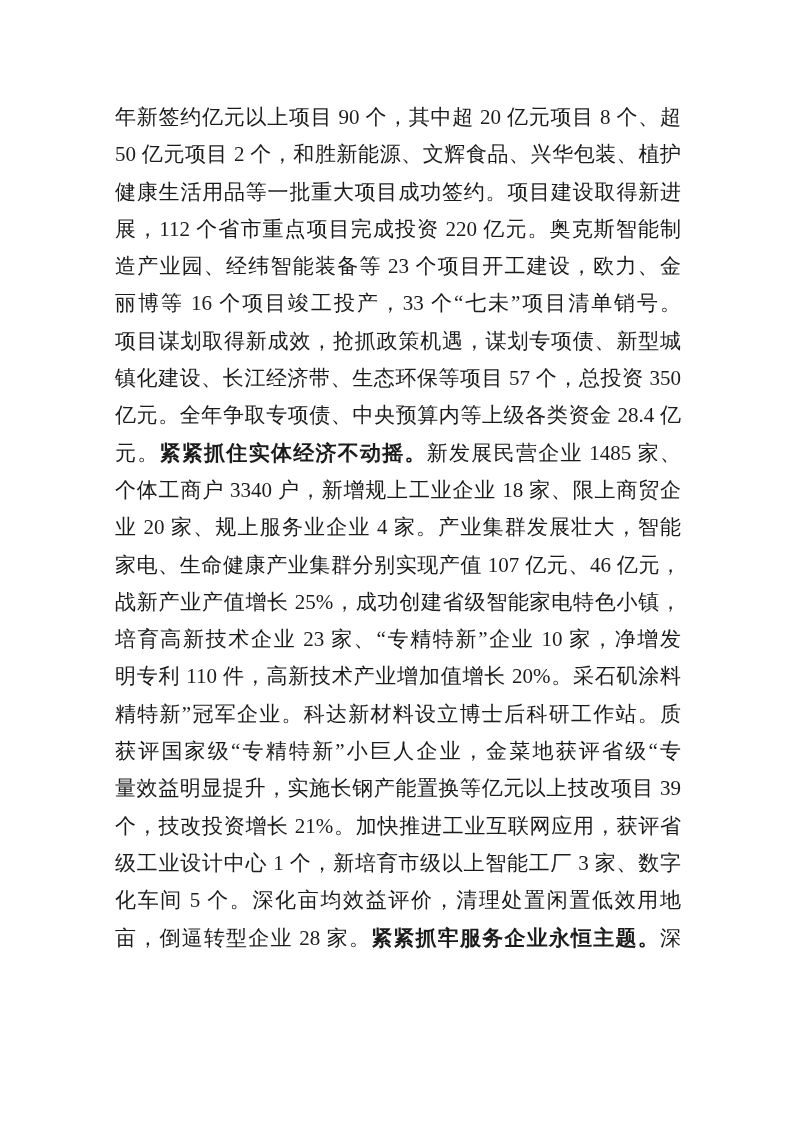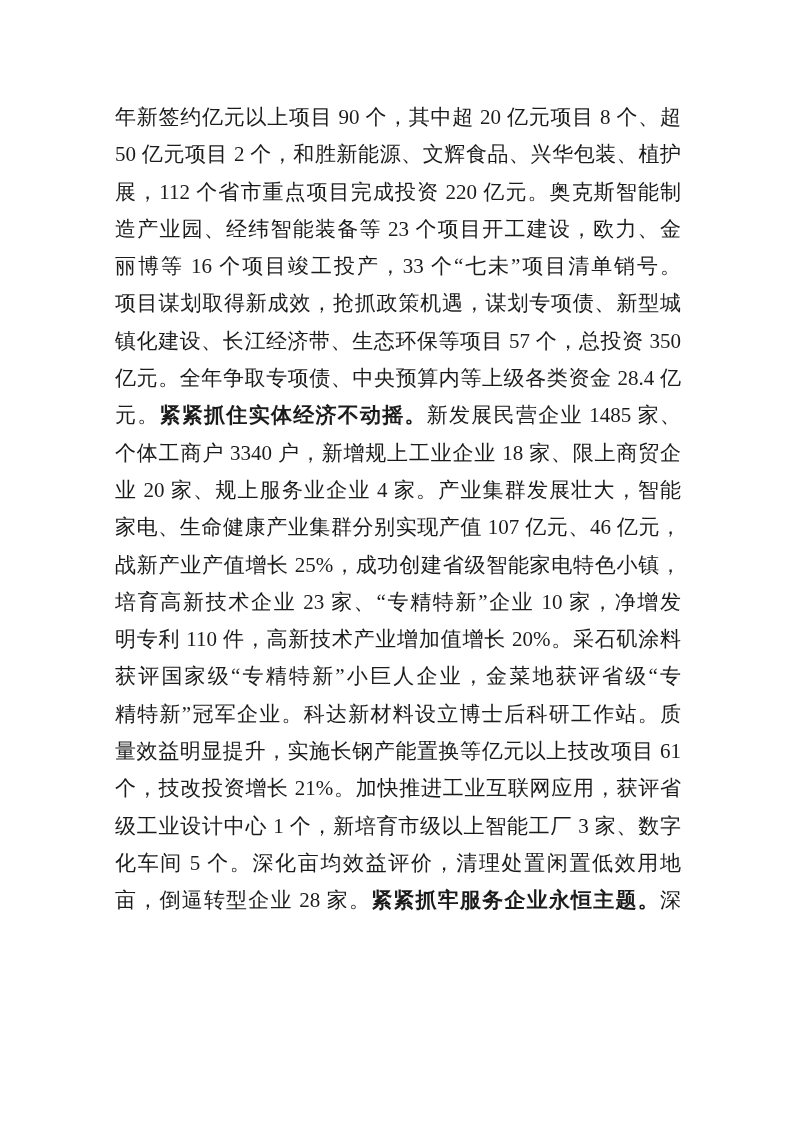--- a/index.html
+++ b/index.html
@@ -34,35 +34,36 @@
   .seg.bold { font-weight: bold; font-family: Liberation Mono, monospace; }
 </style>
 </head>
 <body>
 
 <div class="page" style="background: rgb(255, 255, 255);">
   <div class="text-block" style="color: rgb(27, 27, 27);">
     <div>
         <div class="line"><span class="seg">年新签约亿元以上项目 90 个，其中超 20 亿元项目 8 个、超</span></div>
         <div class="line"><span class="seg">50 亿元项目 2 个，和胜新能源、文辉食品、兴华包装、植护</span></div>
+        <div class="line"><span class="seg">健康生活用品等一批重大项目成功签约。项目建设取得新进</span></div>
         <div class="line"><span class="seg">展，112 个省市重点项目完成投资 220 亿元。奥克斯智能制</span></div>
         <div class="line"><span class="seg">造产业园、经纬智能装备等 23 个项目开工建设，欧力、金</span></div>
         <div class="line"><span class="seg">丽博等 16 个项目竣工投产，33 个“七未”项目清单销号。</span></div>
         <div class="line"><span class="seg">项目谋划取得新成效，抢抓政策机遇，谋划专项债、新型城</span></div>
         <div class="line"><span class="seg">镇化建设、长江经济带、生态环保等项目 57 个，总投资 350</span></div>
         <div class="line"><span class="seg">亿元。全年争取专项债、中央预算内等上级各类资金 28.4 亿</span></div>
         <div class="line"><span class="seg">元。</span><span class="seg bold">紧紧抓住实体经济不动摇。</span><span class="seg">新发展民营企业 1485 家、</span></div>
         <div class="line"><span class="seg">个体工商户 3340 户，新增规上工业企业 18 家、限上商贸企</span></div>
         <div class="line"><span class="seg">业 20 家、规上服务业企业 4 家。产业集群发展壮大，智能</span></div>
         <div class="line"><span class="seg">家电、生命健康产业集群分别实现产值 107 亿元、46 亿元，</span></div>
         <div class="line"><span class="seg">战新产业产值增长 25%，成功创建省级智能家电特色小镇，</span></div>
         <div class="line"><span class="seg">培育高新技术企业 23 家、“专精特新”企业 10 家，净增发</span></div>
         <div class="line"><span class="seg">明专利 110 件，高新技术产业增加值增长 20%。采石矶涂料</span></div>
+        <div class="line"><span class="seg">精特新”冠军企业。科达新材料设立博士后科研工作站。质</span></div>
         <div class="line"><span class="seg">获评国家级“专精特新”小巨人企业，金菜地获评省级“专</span></div>
-        <div class="line"><span class="seg">精特新”冠军企业。科达新材料设立博士后科研工作站。质</span></div>
-        <div class="line"><span class="seg">量效益明显提升，实施长钢产能置换等亿元以上技改项目 61</span></div>
+        <div class="line"><span class="seg">量效益明显提升，实施长钢产能置换等亿元以上技改项目 39</span></div>
         <div class="line"><span class="seg">个，技改投资增长 21%。加快推进工业互联网应用，获评省</span></div>
         <div class="line"><span class="seg">级工业设计中心 1 个，新培育市级以上智能工厂 3 家、数字</span></div>
         <div class="line"><span class="seg">化车间 5 个。深化亩均效益评价，清理处置闲置低效用地 2243</span></div>
         <div class="line"><span class="seg">亩，倒逼转型企业 28 家。</span><span class="seg bold">紧紧抓牢服务企业永恒主题。</span><span class="seg">深</span></div>
       </div>
   </div>
 </div>
 
 </body></html>

